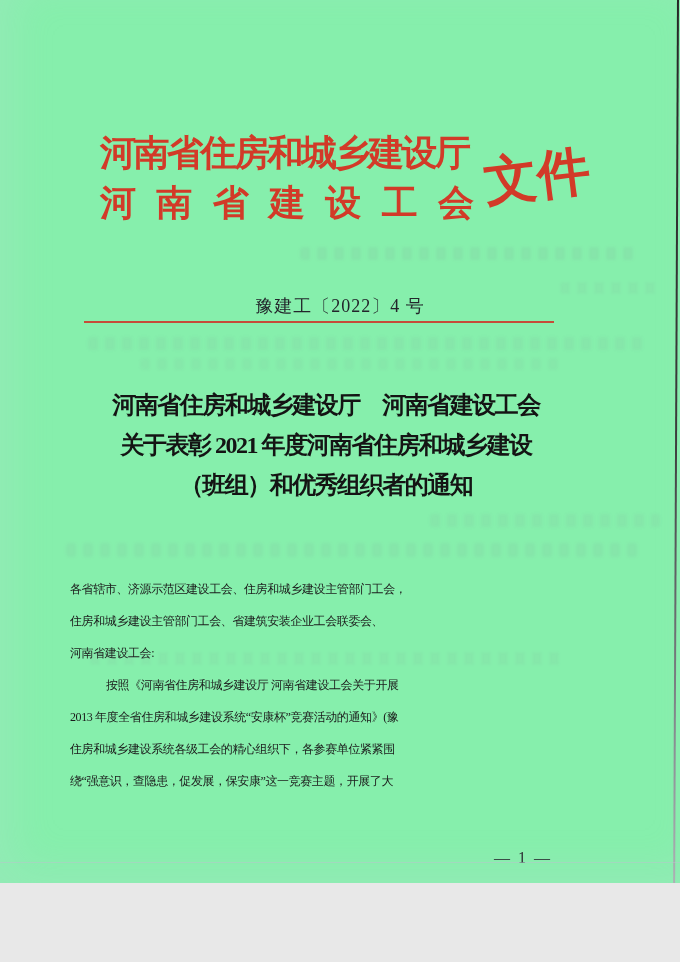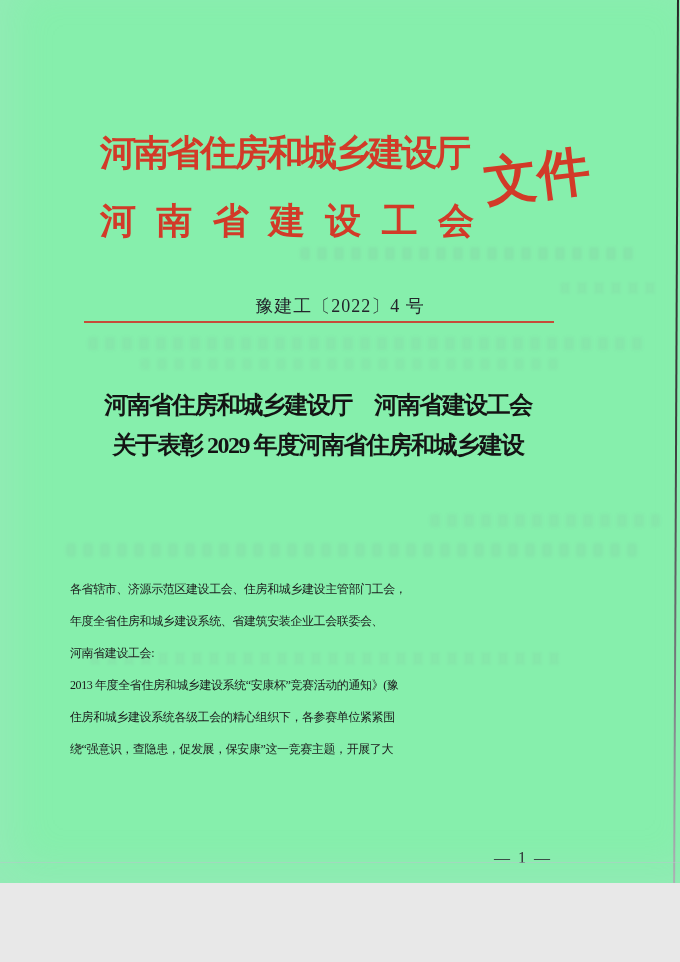--- a/index.html
+++ b/index.html
@@ -14,34 +14,34 @@
   }
   
   .edge-line{
     position:absolute;top:-4px;right:1px;width:2px;height:975px;
     background:linear-gradient(to bottom,#262626 0%,#3c3c3c 45%,#8d9297 78%,#c2c6c9 100%);
     transform:rotate(0.25deg);transform-origin:top right;
   }
   
   .org-block{position:absolute;left:100px;top:128px;width:374px;color:#d23a28;font-weight:700;}
   .org-line1{font-size:36px;line-height:50px;letter-spacing:-2.5px;white-space:nowrap;}
-  .org-line2{font-size:36px;line-height:50px;margin-top:18px;text-align:justify;text-align-last:justify;}
+  .org-line2{font-size:36px;line-height:50px;margin-top:0;text-align:justify;text-align-last:justify;}
   .doc-type{
     position:absolute;left:484px;top:146px;width:110px;
     color:#d23a28;font-weight:700;font-size:53px;line-height:60px;white-space:nowrap;
     transform:rotate(-7deg);
   }
   .doc-number{
     position:absolute;left:0;top:294px;width:680px;text-align:center;
     font-size:18px;letter-spacing:1px;color:#23262b;white-space:nowrap;
   }
   .red-rule{position:absolute;left:84px;top:321px;width:470px;height:2px;background:#c64b38;}
   
   .doc-title{
-    position:absolute;left:8px;top:385px;width:620px;text-align:center;
+    position:absolute;left:16px;top:385px;width:620px;text-align:center;
     color:#141414;font-weight:700;font-size:24px;letter-spacing:-1.5px;
   }
   .doc-title .t-line{line-height:40px;white-space:nowrap;}
   
   .doc-body{
     position:absolute;left:70px;top:573px;width:528px;
     color:#1b1b1b;font-size:12px;letter-spacing:-0.4px;
   }
   .b-line{line-height:32px;white-space:nowrap;}
   .b-line.indent{padding-left:36px;}
@@ -79,27 +79,29 @@
     <div class="org-line2">河南省建设工会</div>
   </div>
   <div class="doc-type">文件</div>
 
   <div class="doc-number">豫建工〔2022〕4 号</div>
 
   <div class="red-rule"></div>
 
   <div class="doc-title">
     <div class="t-line">河南省住房和城乡建设厅　河南省建设工会</div>
-    <div class="t-line">关于表彰 2029 年度河南省住房和城乡建设</div>
+    <div class="t-line">关于表彰 2021 年度河南省住房和城乡建设</div>
+    <div class="t-line">（班组）和优秀组织者的通知</div>
   </div>
 
   <div class="doc-body">
     <div class="b-line">各省辖市、济源示范区建设工会、住房和城乡建设主管部门工会，</div>
-    <div class="b-line">年度全省住房和城乡建设系统、省建筑安装企业工会联委会、</div>
+    <div class="b-line">住房和城乡建设主管部门工会、省建筑安装企业工会联委会、</div>
     <div class="b-line">河南省建设工会:</div>
+    <div class="b-line indent">按照《河南省住房和城乡建设厅 河南省建设工会关于开展</div>
     <div class="b-line">2013 年度全省住房和城乡建设系统“安康杯”竞赛活动的通知》(豫</div>
     <div class="b-line">住房和城乡建设系统各级工会的精心组织下，各参赛单位紧紧围</div>
     <div class="b-line">绕“强意识，查隐患，促发展，保安康”这一竞赛主题，开展了大</div>
   </div>
 
   <div class="page-number">— 1 —</div>
 
   <div class="smudge sm1"></div>
   <div class="smudge sm2"></div>
   <div class="smudge sm3"></div>

